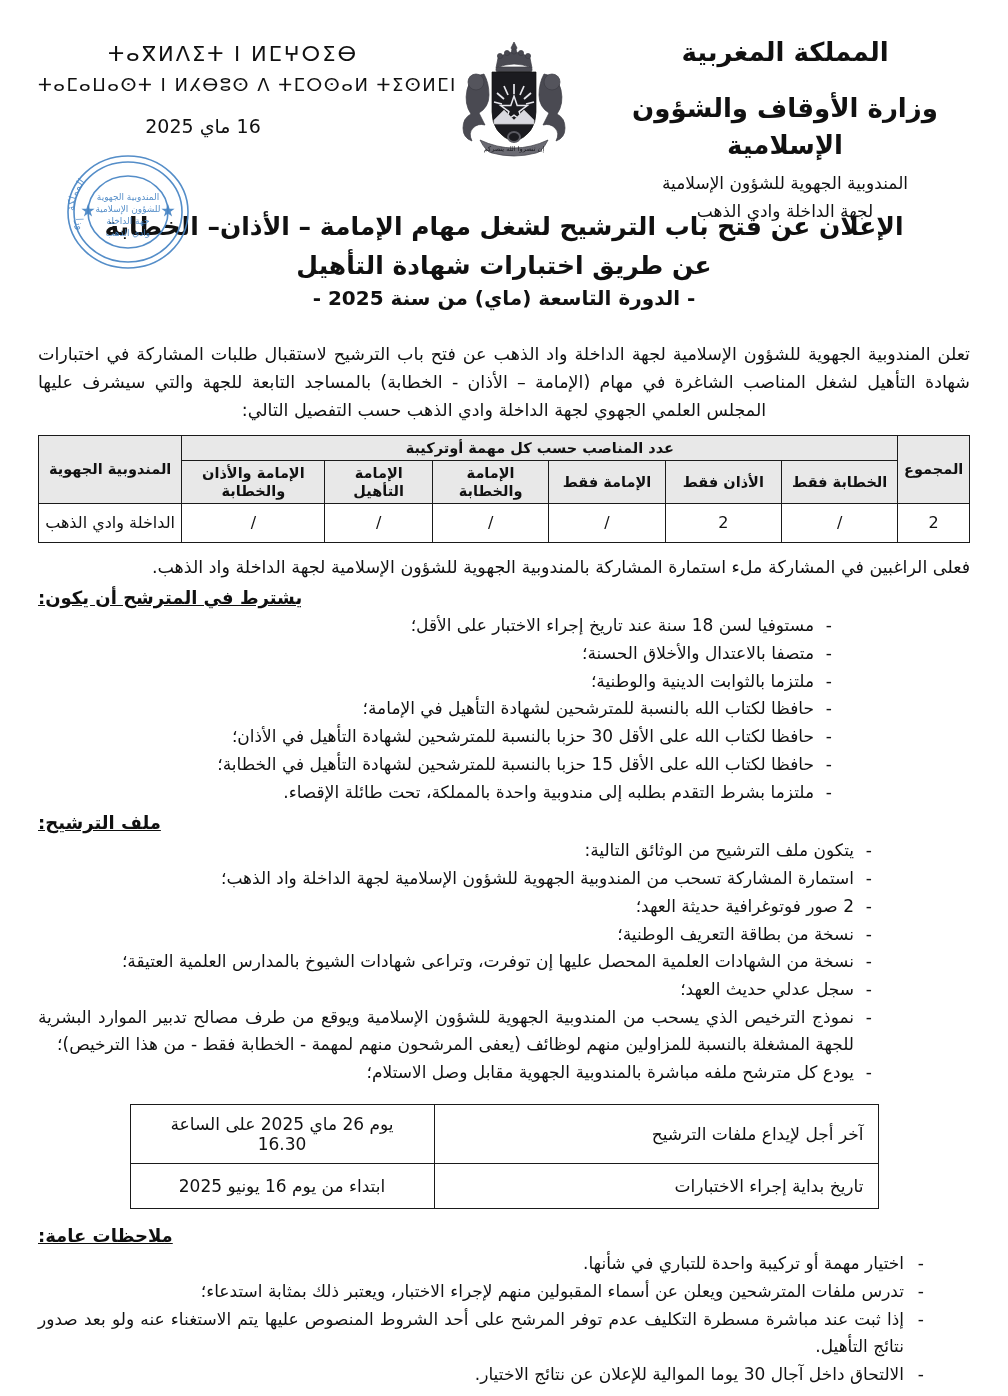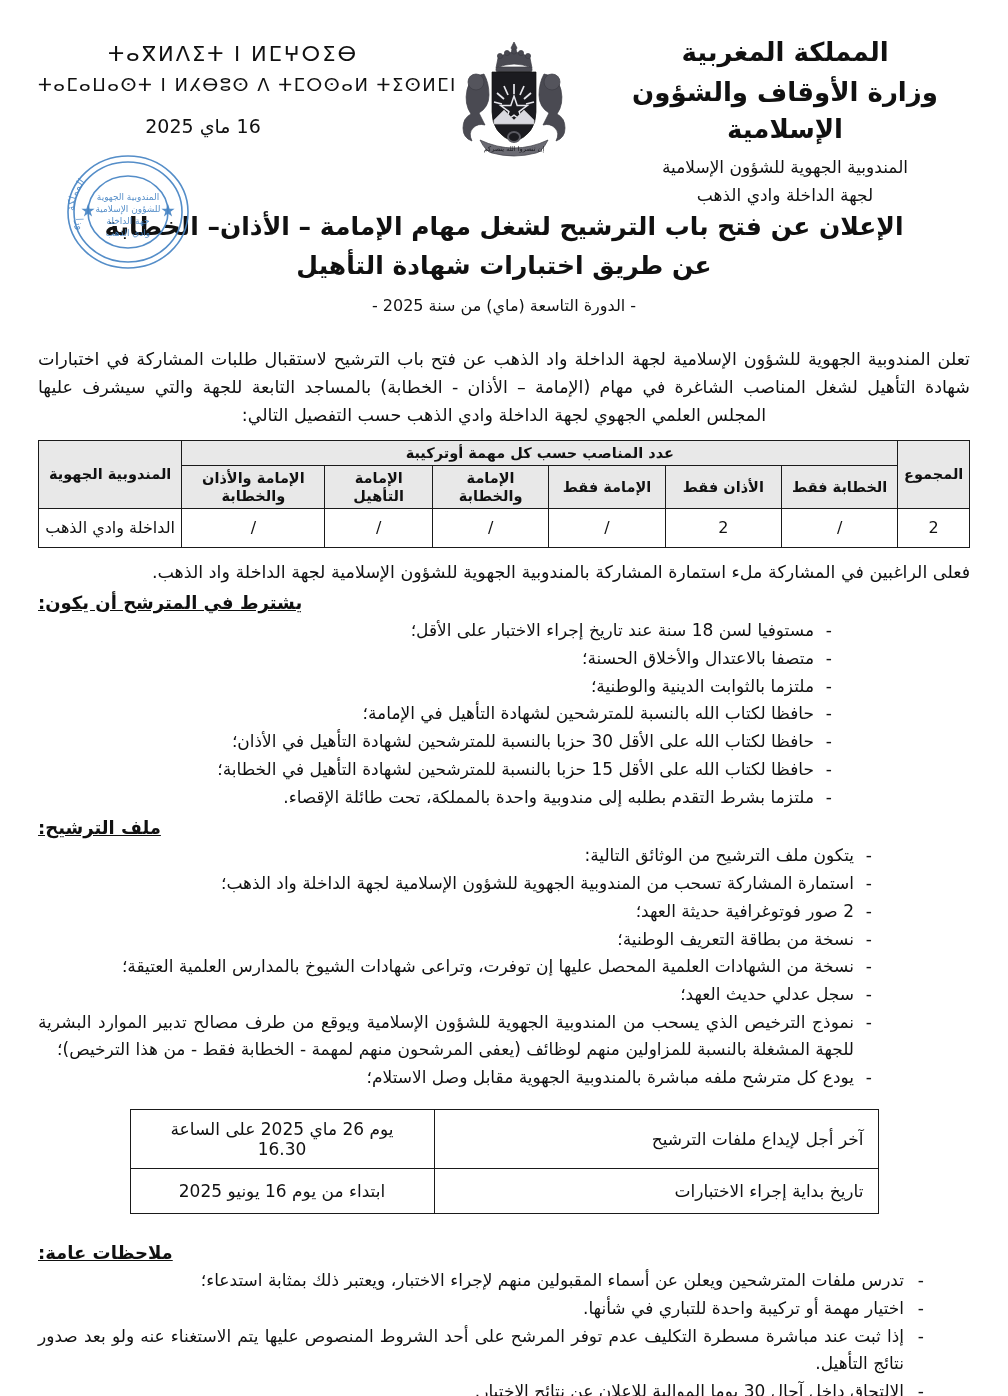--- a/index.html
+++ b/index.html
@@ -40,21 +40,21 @@
     line-height: 1.45;
   }
   .kingdom {
     font-size: 26px;
     font-weight: bold;
     letter-spacing: 0;
   }
   .ministry {
     font-size: 26px;
     font-weight: bold;
-    margin-top: 2px;
+    margin-top: 18px;
   }
   .delegation {
     font-size: 17px;
     margin-top: 6px;
     font-weight: normal;
   }
   .region-line {
     font-size: 17px;
     margin-top: 3px;
   }
@@ -111,22 +111,22 @@
     margin-top: 14px;
     direction: rtl;
   }
   .title-main {
     font-size: 25px;
     font-weight: bold;
     line-height: 1.55;
     padding: 0 40px;
   }
   .title-sub {
-    font-size: 16px;
-    margin-top: 10px;
+    font-size: 20px;
+    font-weight: bold;
   }
 
   
   .intro {
     margin-top: 30px;
     font-size: 17.5px;
     line-height: 1.62;
     text-align: justify;
     text-align-last: center;
     direction: rtl;
@@ -225,21 +225,21 @@
   td.dt-label { width: 415px; text-align: right; }
   td.dt-value { width: 275px; text-align: center; }
 
   
   .notes-head {
     font-size: 18px;
     font-weight: bold;
     text-decoration: underline;
     text-align: left;
     direction: rtl;
-    margin-top: 28px;
+    margin-top: 16px;
   }
   ul.notes {
     list-style: none;
     margin: 4px 0 0 0;
     padding: 0 40px 0 0;
     direction: rtl;
   }
   ul.notes > li {
     position: relative;
     font-size: 17px;
@@ -427,19 +427,19 @@
       </tr>
       <tr>
         <td class="dt-label">تاريخ بداية إجراء الاختبارات</td>
         <td class="dt-value">ابتداء من يوم 16 يونيو 2025</td>
       </tr>
     </tbody>
   </table>
 
   <div class="notes-head">ملاحظات عامة:</div>
   <ul class="notes">
+    <li class="right-al">اختيار مهمة أو تركيبة واحدة للتباري في شأنها.</li>
     <li class="right-al">تدرس ملفات المترشحين ويعلن عن أسماء المقبولين منهم لإجراء الاختبار، ويعتبر ذلك بمثابة استدعاء؛</li>
-    <li class="right-al">اختيار مهمة أو تركيبة واحدة للتباري في شأنها.</li>
     <li class="li-just">إذا ثبت عند مباشرة مسطرة التكليف عدم توفر المرشح على أحد الشروط المنصوص عليها يتم الاستغناء عنه ولو بعد صدور نتائج التأهيل.</li>
     <li class="right-al">الالتحاق داخل آجال 30 يوما الموالية للإعلان عن نتائج الاختيار.</li>
   </ul>
 
 </div>
 
 </body></html>

